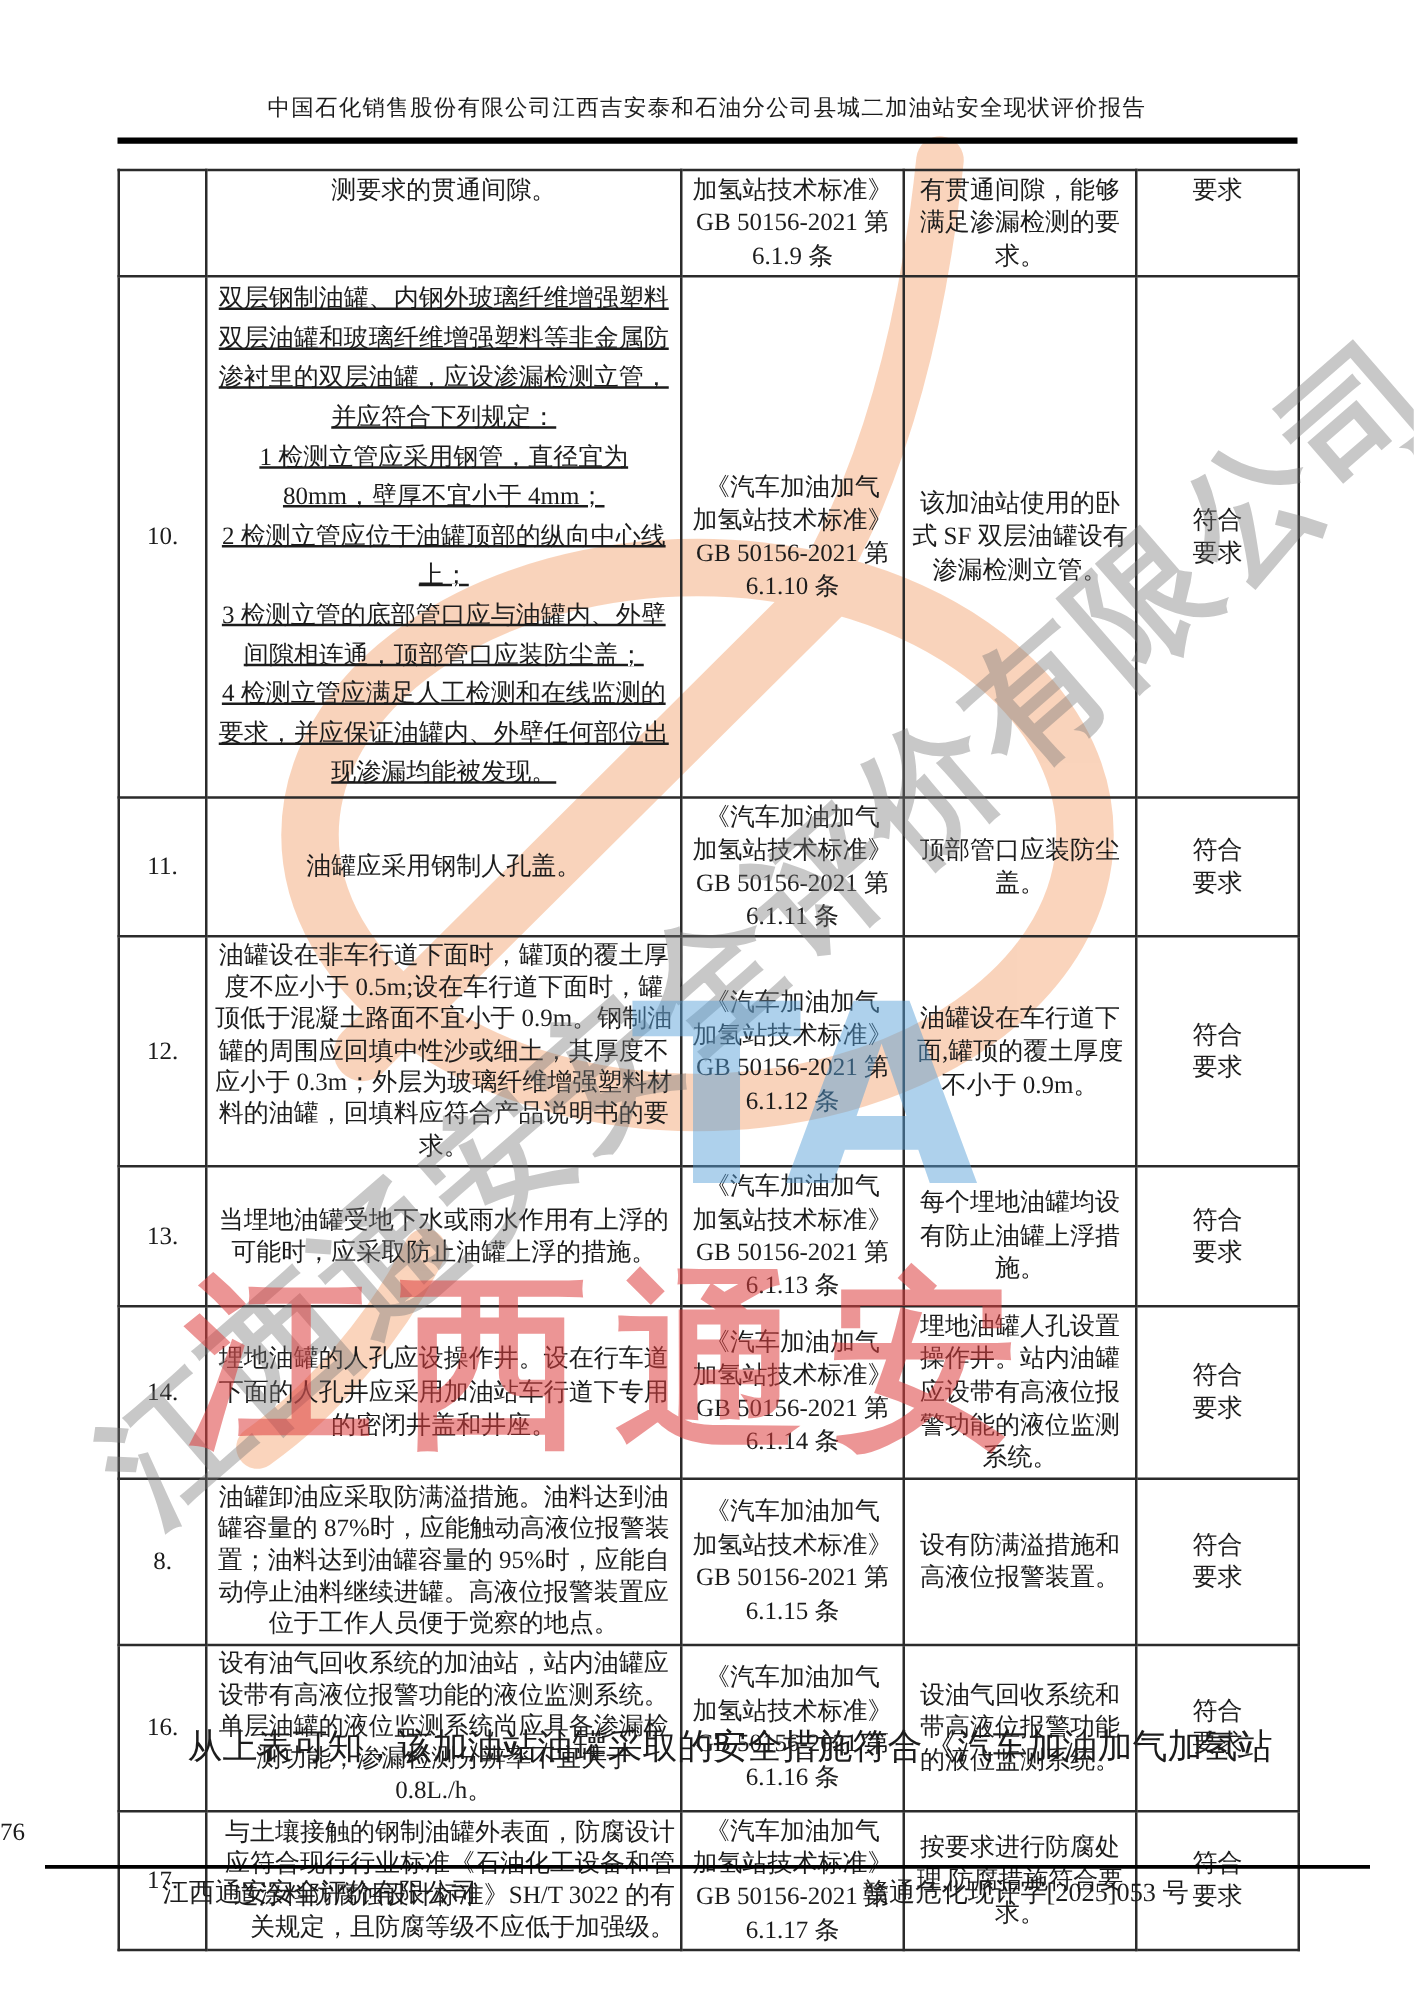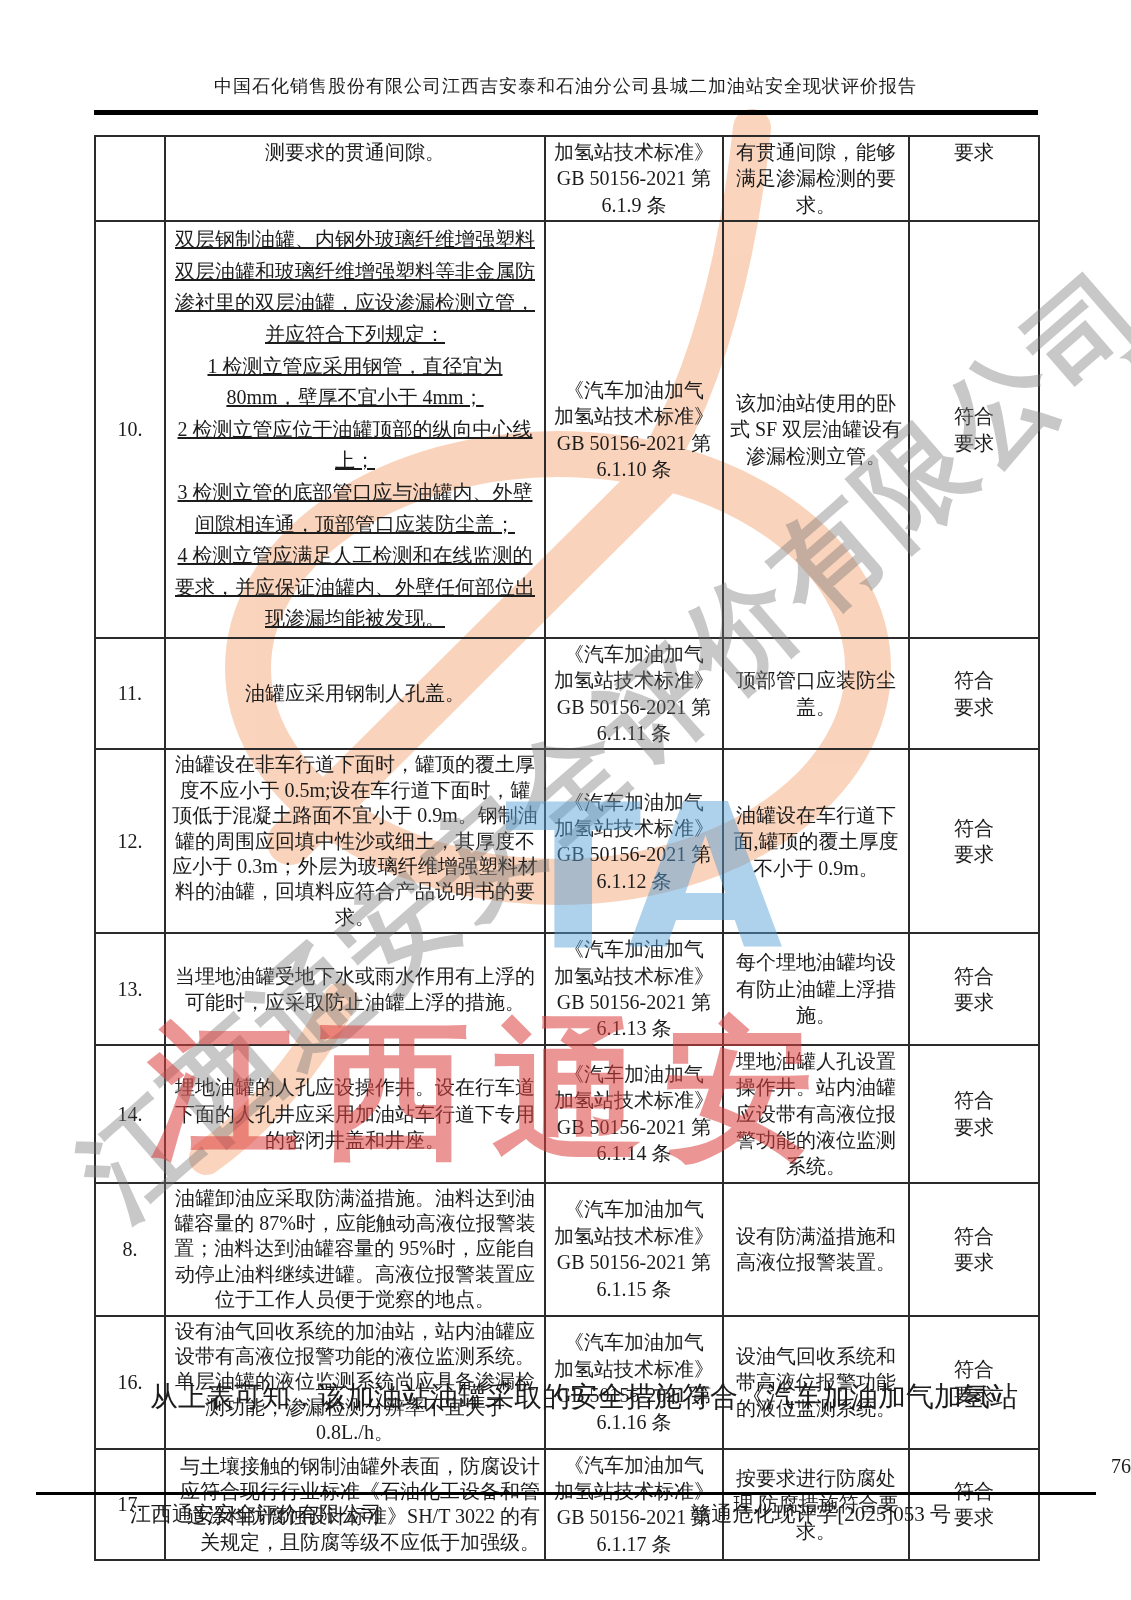--- a/index.html
+++ b/index.html
@@ -34,21 +34,21 @@
   tr.h5 { height:130px; }
   tr.h6 { height:124px; } tr.h6 td.req { line-height:1.27; }
   tr.h7 { height:110px; } tr.h7 td.req { line-height:1.27; }
   tr.h8 { height:106px; } tr.h8 td.req { line-height:1.27;text-align:right; }
   .closing {
     position:absolute; top:1378px; left:94px; width:1080px;
     font-size:28px; text-indent:2em; z-index:2;
   }
   .page-number {
     position:absolute; top:1455px; left:0; width:100%;
-    text-align:right; font-size:20px; z-index:2;
+    text-align:left; font-size:20px; z-index:2;
   }
   .footer-rule {
     position:absolute; top:1492px; left:36px; width:1060px;
     border-top:3px solid #000; z-index:2;
   }
   .footer-left  { position:absolute; top:1500px; left:130px;  font-size:21px; z-index:2; }
   .footer-right { position:absolute; top:1500px; right:180px; font-size:21px; z-index:2; }
 
   
   .wm { pointer-events:none; position:absolute; }

